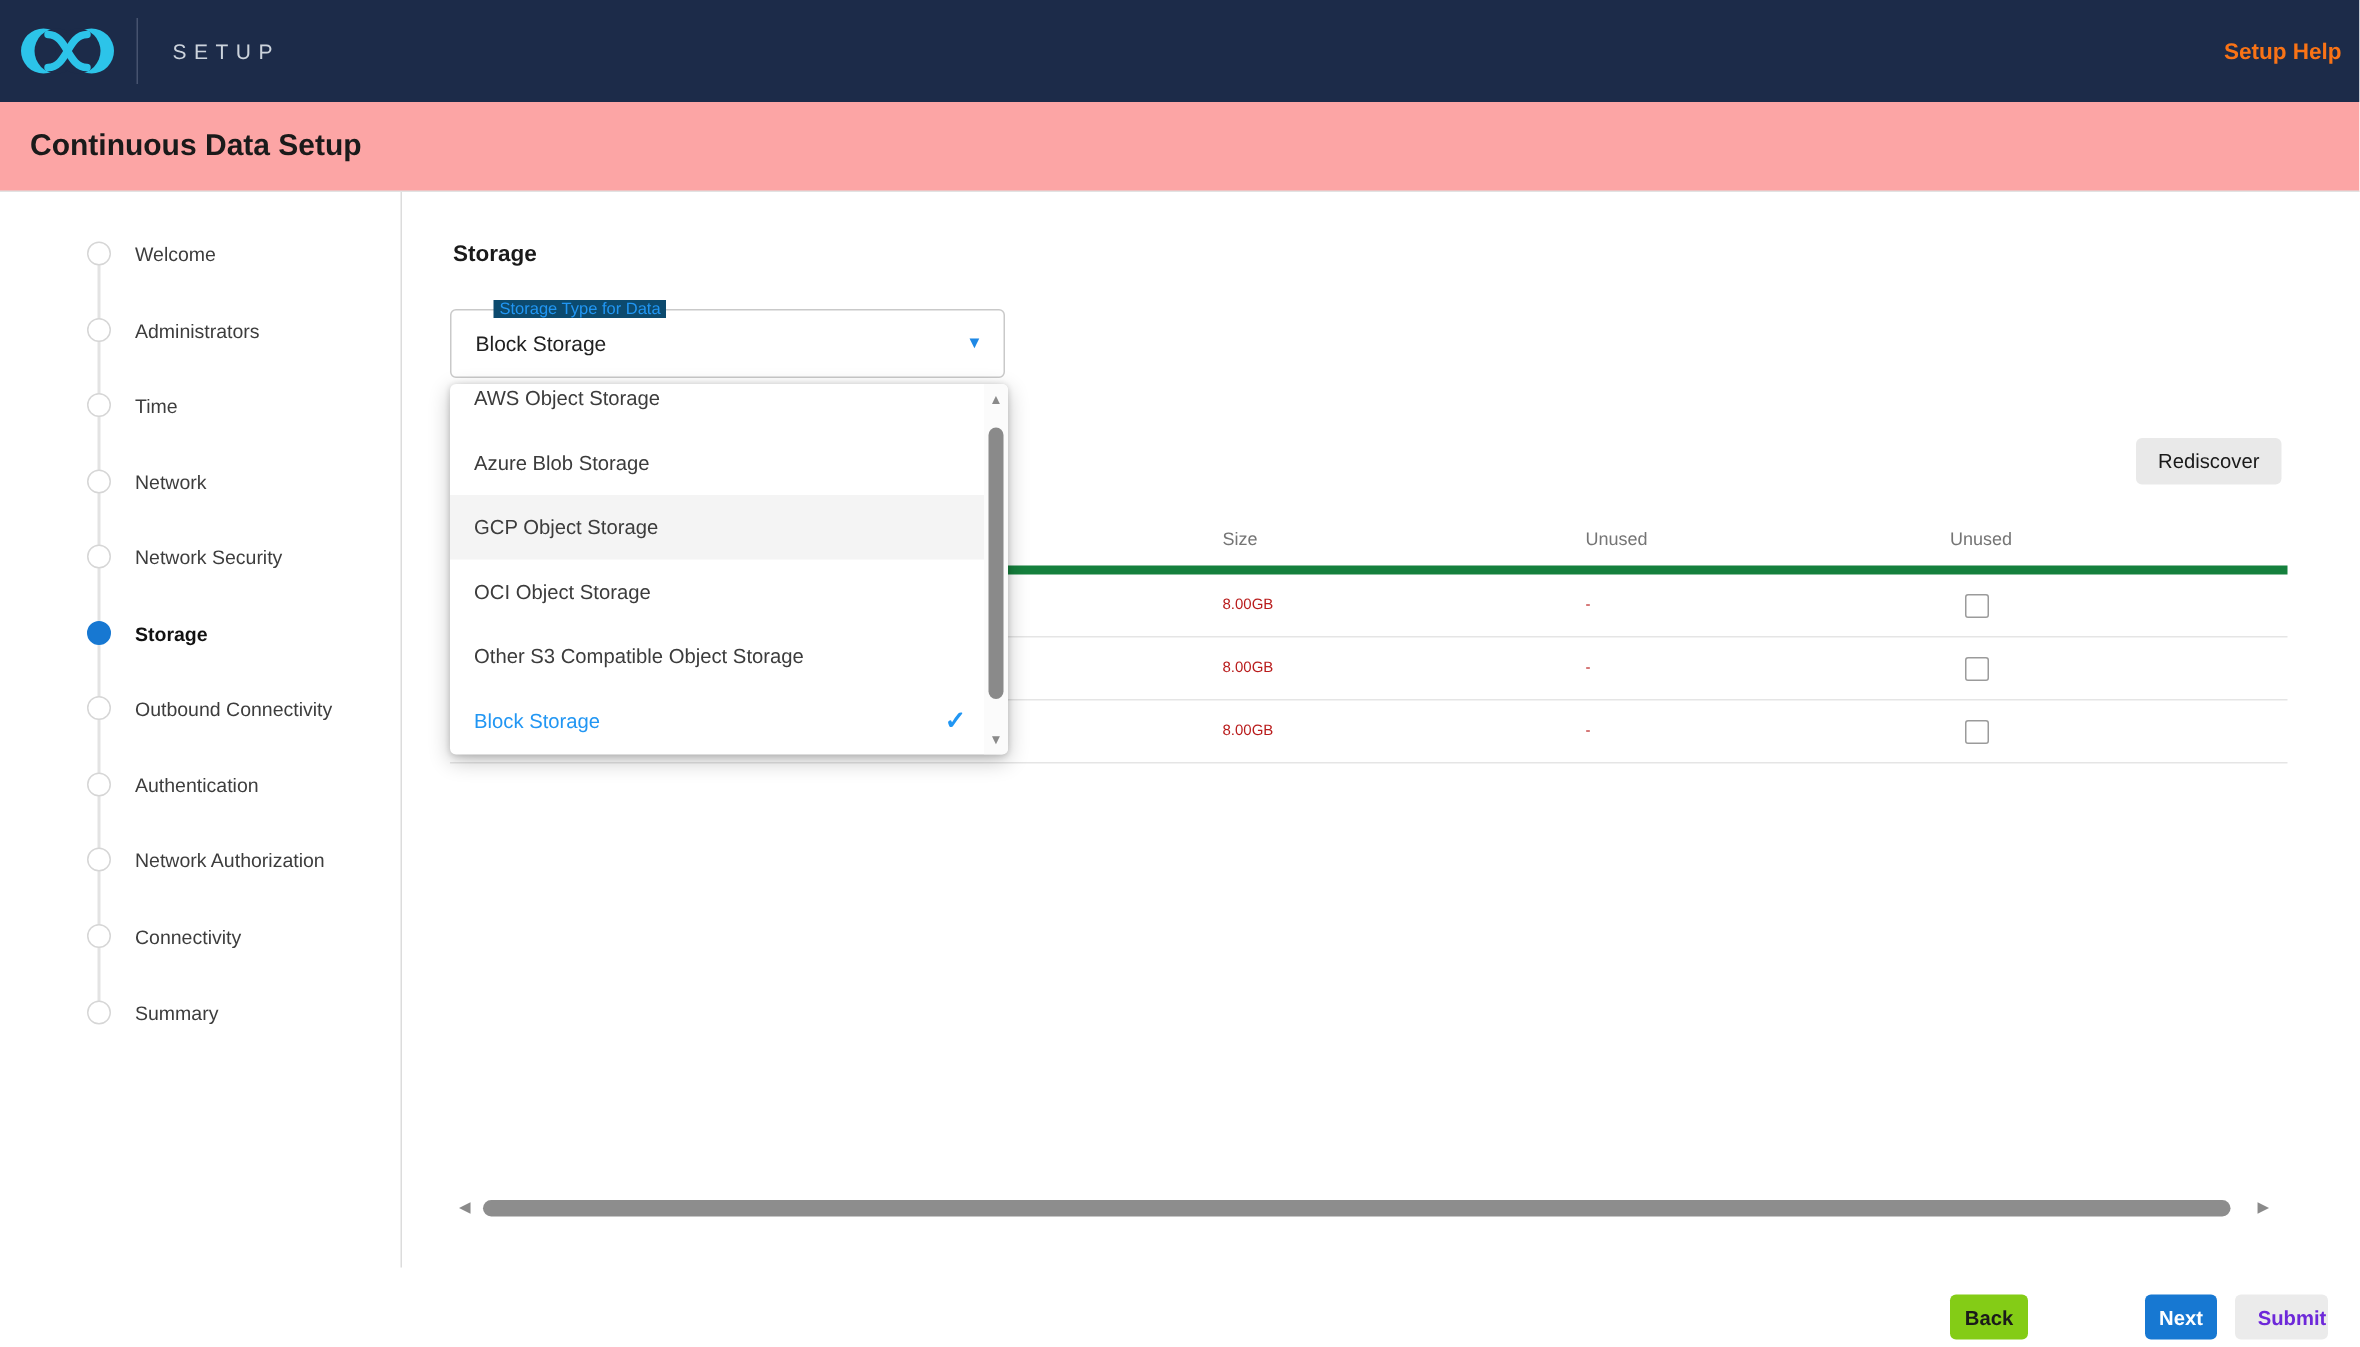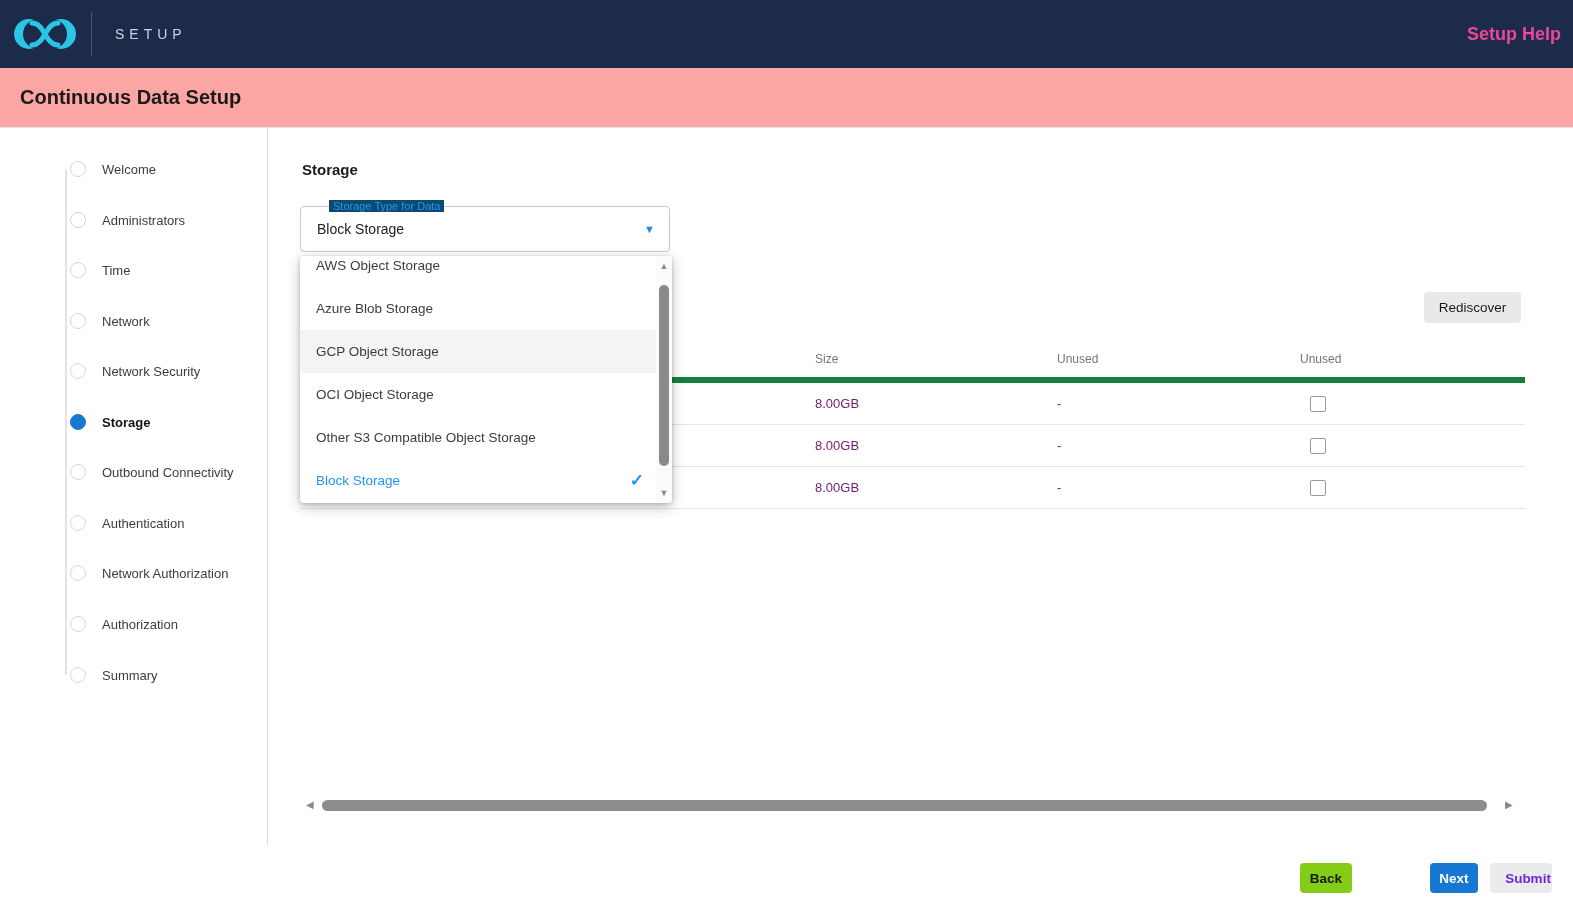--- a/index.html
+++ b/index.html
@@ -8,32 +8,32 @@
   .stage { position:relative; width:1291px; height:898px; background:#fff; }
 
   
   .appbar { position:absolute; left:0; top:0; width:1573px; height:68px;
             background:#1c2b49; display:flex; align-items:center; }
   .logo { position:absolute; left:12px; top:10px; }
   .brand-divider { position:absolute; left:91px; top:12px; width:1px; height:44px; background:#46536f; }
   .brand-text { position:absolute; left:115px; top:0; height:68px; display:flex; align-items:center;
                 color:#ccd3dc; font-size:14px; letter-spacing:5px; font-weight:400; }
   .help-link { position:absolute; right:12px; top:0; height:68px; display:flex; align-items:center;
-               color:#ec4899; font-size:18px; font-weight:700; cursor:pointer; }
+               color:#f97316; font-size:15px; font-weight:700; cursor:pointer; }
 
   
   .titlebar { position:absolute; left:0; top:68px; width:1573px; height:60px; background:#fca5a5;
               border-bottom:1px solid #e2e2e2; display:flex; align-items:center; }
   .page-title { margin-left:20px; font-size:20px; font-weight:700; color:#1a1a1a; }
 
   
   .sidebar { position:absolute; left:0; top:128px; width:268px; height:717px;
              border-right:1px solid #dcdcdc; background:#fff; }
   .step-line { position:absolute; left:65px; top:41px; width:1.5px; height:506px; background:#e3e3e3; }
-  .step { position:absolute; left:12px; width:268px; height:32px; display:flex; align-items:center; cursor:pointer;text-decoration:underline; }
+  .step { position:absolute; left:0; width:268px; height:32px; display:flex; align-items:center; cursor:pointer;text-decoration:underline; }
   .step-dot { position:absolute; left:58px; width:16px; height:16px; border-radius:50%;
               background:#fff; border:1.5px solid #d6d6d6; }
   .step.active .step-dot { background:#1778d2; border-color:#1778d2; }
   .step-label { position:absolute; left:90px; font-size:13px; color:#3d3d3d; }
   .step.active .step-label { font-weight:700; color:#111; }
 
   
   .section-heading { position:absolute; left:302px; top:161px; font-size:15px; font-weight:700; color:#1a1a1a; }
 
   
@@ -51,21 +51,21 @@
                     background:#e9e9e9; border:none; border-radius:4px; font-size:13.5px; font-weight:500;
                     color:#1a1a1a; cursor:pointer; font-family:"Liberation Sans", sans-serif; }
 
   
   .disk-table { position:absolute; left:300px; top:341px; width:1225px; }
   .t-head { display:grid; grid-template-columns:515px 242px 243px 1fr; height:42px;
             align-items:center; border-bottom:6px solid #15803d; }
   .t-head div { font-size:12px; color:#757575; }
   .t-row { display:grid; grid-template-columns:515px 242px 243px 1fr; height:42px;
            align-items:center; border-bottom:1px solid #e5e5e5; }
-  .t-row .cell { font-size:13px; color:#701a75; }
+  .t-row .cell { font-size:10px; color:#b91c1c; }
   .checkbox { width:16px; height:16px; border:1px solid #9b9b9b; border-radius:2px;
               background:#fff; margin-left:10px; cursor:pointer; }
 
   
   .dropdown-panel { position:absolute; left:300px; top:256px; width:372px; height:247px;
                     background:#fff; border-radius:4px; overflow:hidden; z-index:20;
                     box-shadow:0 4px 14px rgba(0,0,0,0.24), 0 1px 4px rgba(0,0,0,0.18); }
   .option-list { margin-top:-12px; }
   .option { height:43px; display:flex; align-items:center; padding-left:16px; padding-right:44px;
             font-size:13.5px; color:#3c3c3c; cursor:pointer; position:relative; }
@@ -152,21 +152,21 @@
     <div class="step" style="top:379px">
       <span class="step-dot"></span>
       <span class="step-label">Authentication</span>
     </div>
     <div class="step" style="top:429px">
       <span class="step-dot"></span>
       <span class="step-label">Network Authorization</span>
     </div>
     <div class="step" style="top:480px">
       <span class="step-dot"></span>
-      <span class="step-label">Authorization</span>
+      <span class="step-label">Connectivity</span>
     </div>
     <div class="step" style="top:531px">
       <span class="step-dot"></span>
       <span class="step-label">Summary</span>
     </div>
   </div>
 
   <div class="section-heading">Storage</div>
 
   <div class="select-field">

